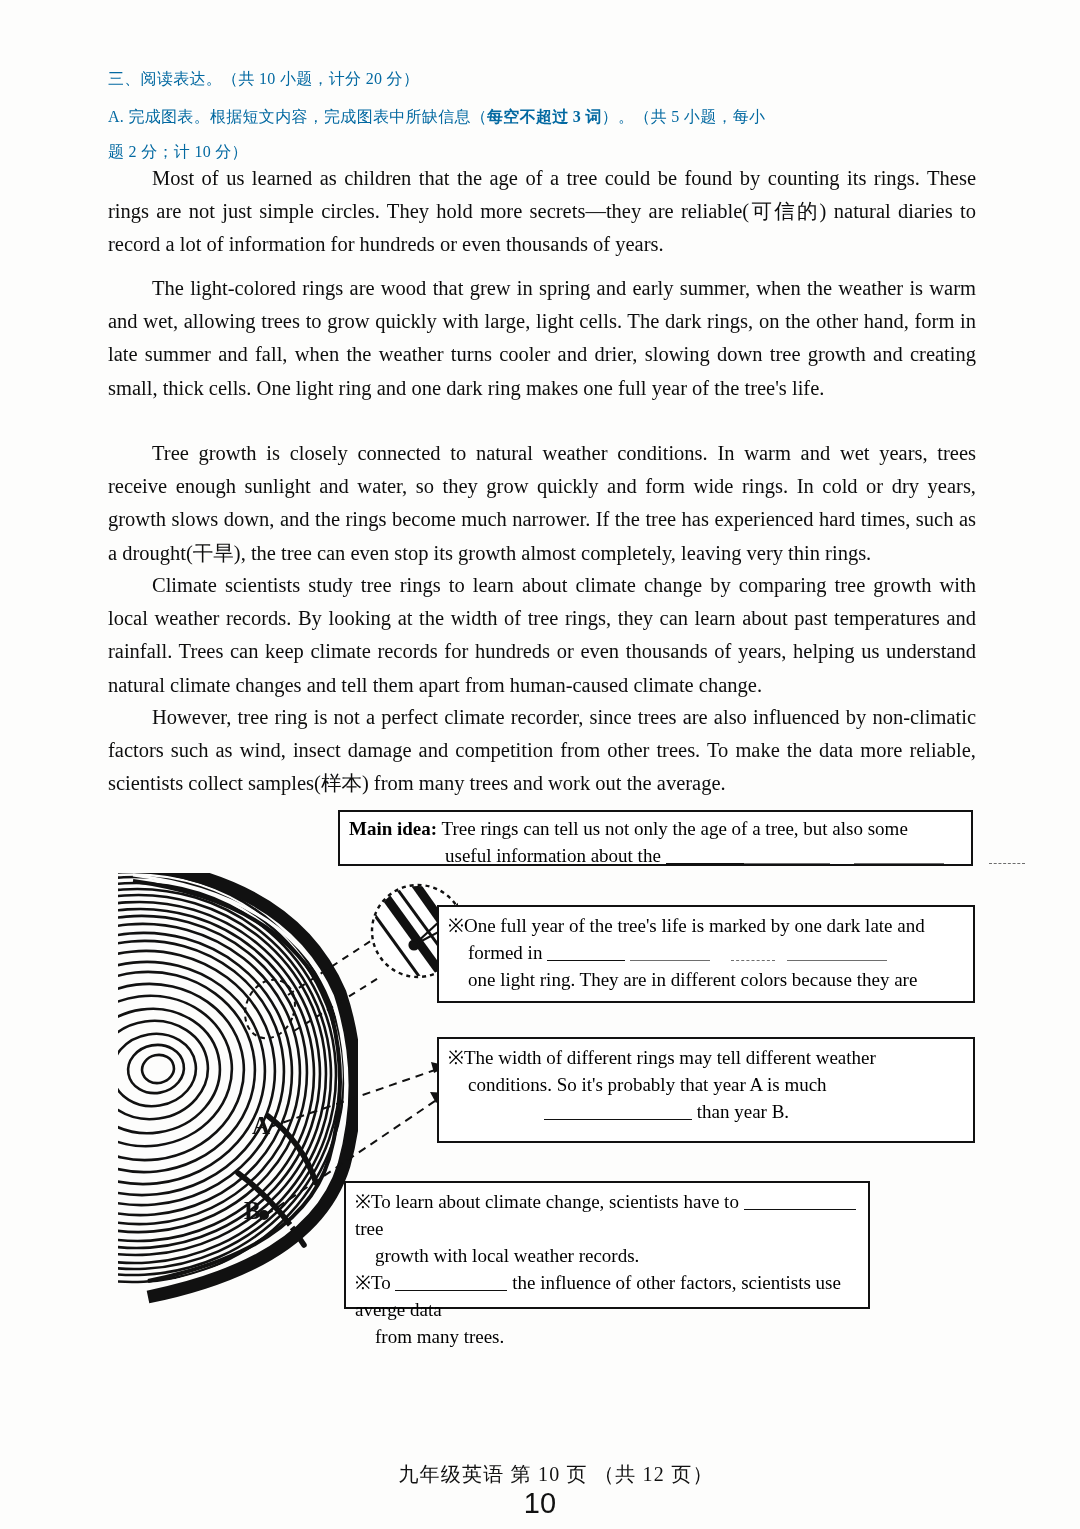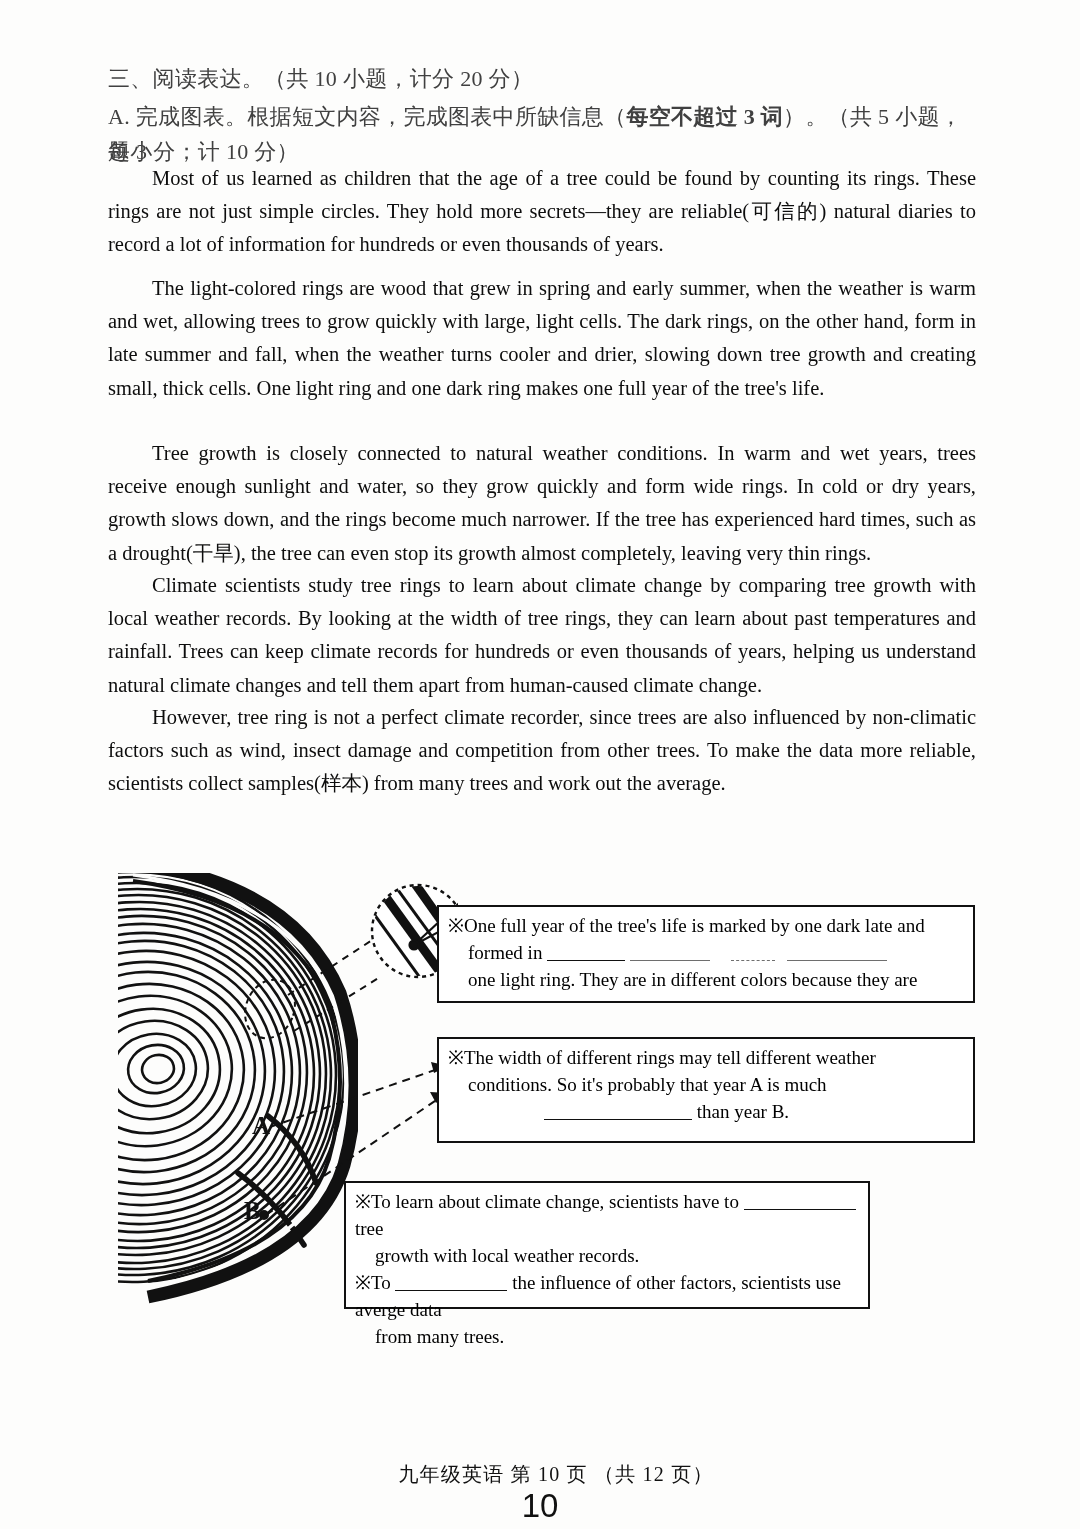--- a/index.html
+++ b/index.html
@@ -17,24 +17,24 @@
     font-family: "Liberation Serif", "DejaVu Serif", serif;
     color: #000000;
   }
 
   
   .cn-head {
     position: absolute;
     left: 108px;
     width: 868px;
     font-family: "Liberation Serif", "DejaVu Serif", serif;
-    font-size: 22px;
+    font-size: 16px;
     line-height: 35px;
     letter-spacing: 0.3px;
-    color: #404040;
+    color: #0369a1;
   }
   #cn-line1 { top: 61px; }
   #cn-line2 { top: 99px; }
   #cn-line3 { top: 134px; }
   .bold { font-weight: bold; }
 
   
   .para {
     position: absolute;
     left: 108px;
@@ -147,39 +147,39 @@
     letter-spacing: 1.2px;
     color: #111;
   }
   #pagenum {
     position: absolute;
     left: 0;
     top: 1487px;
     width: 1080px;
     text-align: center;
     font-family: "Liberation Sans", "DejaVu Sans", sans-serif;
-    font-size: 33px;
+    font-size: 29px;
     color: #111;
   }
 </style>
 </head>
 <body>
 
 <div id="page">
 
   <div class="cn-head" id="cn-line1">
     <span>三、阅读表达。（共 10 小题，计分 20 分）</span>
   </div>
 
   <div class="cn-head" id="cn-line2">
     <span>A. 完成图表。根据短文内容，完成图表中所缺信息（</span><span class="bold">每空不超过 3 词</span><span>）。（共 5 小题，每小</span>
   </div>
 
   <div class="cn-head" id="cn-line3">
-    <span>题 3 分；计 10 分）</span>
+    <span>题 2 分；计 10 分）</span>
   </div>
 
   <div class="para" style="top:162px;">Most of us learned as children that the age of a tree could be found by counting its rings. These rings are not just simple circles. They hold more secrets—they are reliable(可信的) natural diaries to record a lot of information for hundreds or even thousands of years.</div>
   <div class="para" style="top:272px;">The light-colored rings are wood that grew in spring and early summer, when the weather is warm and wet, allowing trees to grow quickly with large, light cells. The dark rings, on the other hand, form in late summer and fall, when the weather turns cooler and drier, slowing down tree growth and creating small, thick cells. One light ring and one dark ring makes one full year of the tree's life.</div>
   <div class="para" style="top:437px;">Tree growth is closely connected to natural weather conditions. In warm and wet years, trees receive enough sunlight and water, so they grow quickly and form wide rings. In cold or dry years, growth slows down, and the rings become much narrower. If the tree has experienced hard times, such as a drought(干旱), the tree can even stop its growth almost completely, leaving very thin rings.</div>
   <div class="para" style="top:569px;">Climate scientists study tree rings to learn about climate change by comparing tree growth with local weather records. By looking at the width of tree rings, they can learn about past temperatures and rainfall. Trees can keep climate records for hundreds or even thousands of years, helping us understand natural climate changes and tell them apart from human-caused climate change.</div>
   <div class="para" style="top:701px;">However, tree ring is not a perfect climate recorder, since trees are also influenced by non-climatic factors such as wind, insect damage and competition from other trees. To make the data more reliable, scientists collect samples(样本) from many trees and work out the average.</div>
 
   <div id="diagram">
 
@@ -259,20 +259,32 @@
       </g>
       <polygon points="330,193 313,189 316,200" fill="#111"></polygon>
 
       <g stroke="#111" stroke-width="2" fill="none" stroke-dasharray="8 6">
         <path d="M 148 342 L 320 226"></path>
       </g>
       <polygon points="330,220 312,219 318,230" fill="#111"></polygon>
       <circle cx="146" cy="342" r="5" fill="#111"></circle>
     </svg>
 
+    <div class="callout-box" id="box-main">
+      <div class="ln">
+        <span class="bold">Main  idea:</span>
+        <span>Tree rings can tell us not only the age of a tree, but also some</span>
+      </div>
+      <div class="ln indent">
+        <span>useful information about the</span>
+        <span class="blank b-sm"></span><span class="faint" style="width:86px;"></span>
+        <span class="faint" style="width:90px;margin-left:20px;"></span>
+        <span class="faint" style="width:36px;margin-left:40px;border-bottom-style:dashed;"></span>
+      </div>
+    </div>
 
     <div class="callout-box" id="box-1">
       <span class="item">
         <span>※</span><span>One full year of the tree's life is marked by one dark late and</span>
       </span>
       <span class="hang">
         <span>formed in</span>
         <span class="blank b-sm"></span>
         <span class="faint" style="width:80px;"></span>
         <span class="faint" style="width:44px;margin-left:16px;border-bottom-style:dashed;"></span>

